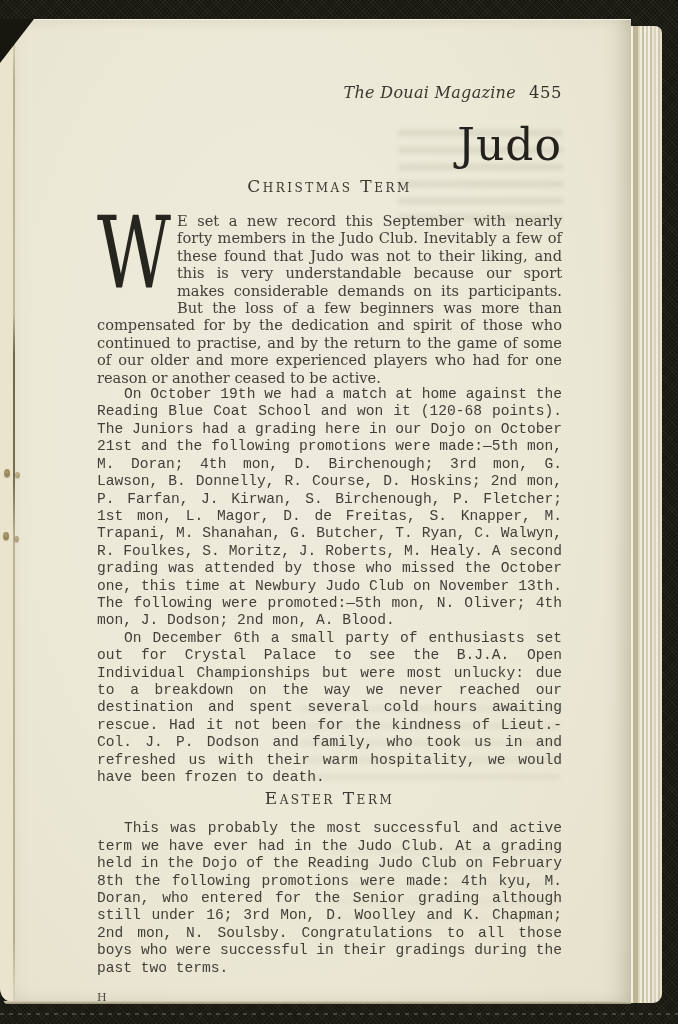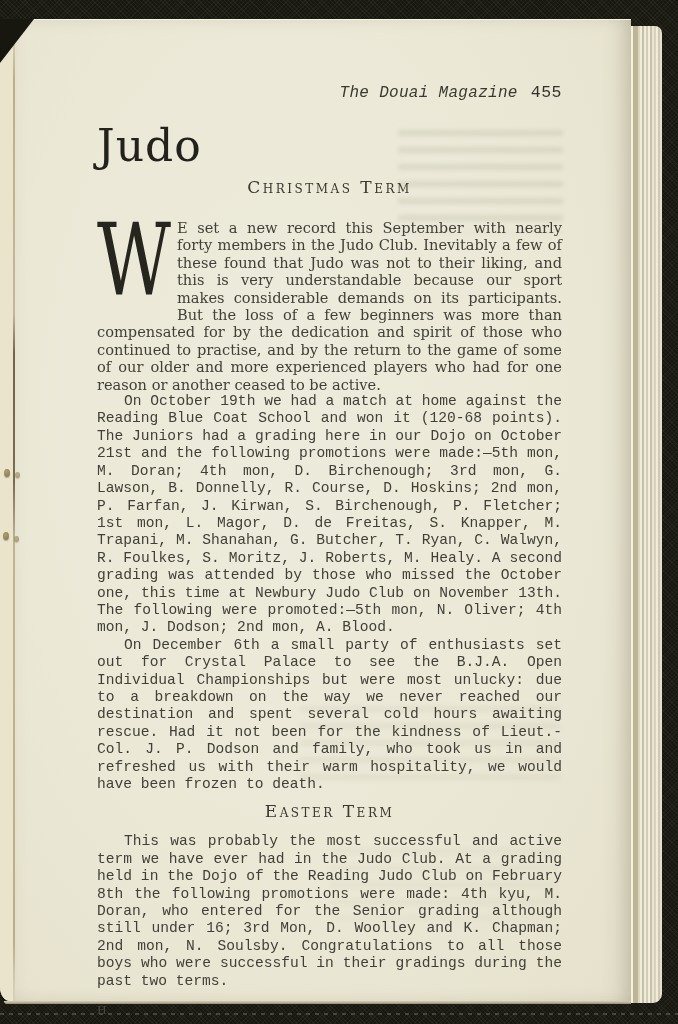--- a/index.html
+++ b/index.html
@@ -82,35 +82,35 @@
   .ghost.g3 { left:330px; top:828px; width:228px; height:72px; opacity:.35;
     background:repeating-linear-gradient(180deg, rgba(125,118,96,.14) 0 6px, transparent 6px 17px); }
   
   .content {
     position:absolute; left:97px; top:0; width:465px;
     color:#413f37; font-size:14.6px; line-height:17.4px;
     text-align:justify;
   }
   .running-header {
     padding-top:63px; text-align:right; font-style:italic;
-    font-size:16px; line-height:19px; color:#3b392f; letter-spacing:.3px;font-family:Liberation Mono, monospace;
+    font-size:16px; line-height:19px; color:#3b392f; letter-spacing:.3px;
   }
   .running-header .page-num {
     font-style:normal; margin-left:13px; font-size:16.5px; letter-spacing:.5px; color:#34322a;
   }
   h1.article-title {
-    margin:20px 0 0 0; text-align:left; font-weight:normal;
+    margin:20px 0 0 0; text-align:right; font-weight:normal;
     font-size:44px; line-height:46px; letter-spacing:1px; color:#22211b;
   }
   h2.section-heading {
-    margin:8px 0 22px 0; text-align:center; font-weight:normal;
+    margin:8px 0 16px 0; text-align:center; font-weight:normal;
     font-variant:small-caps; font-size:17px; line-height:20px;
     letter-spacing:2.5px; color:#3b392f;
   }
-  h2.section-heading.easter { margin:8px 0 12px 0; }
+  h2.section-heading.easter { margin:2px 0 12px 0; }
   p { margin:0; }
   p.indent { text-indent:27px;font-family:Liberation Mono, monospace; }
   .dropcap {
     float:left; width:78px; height:88px; margin:2px 2px 0 0;
     font-size:100px; line-height:78px; color:#26251e;
     transform:scaleX(.72); transform-origin:0 0;
   }
   .signature { margin-top:12px; font-size:11px; letter-spacing:1px; color:#4a4840; }
 </style>
 </head>

